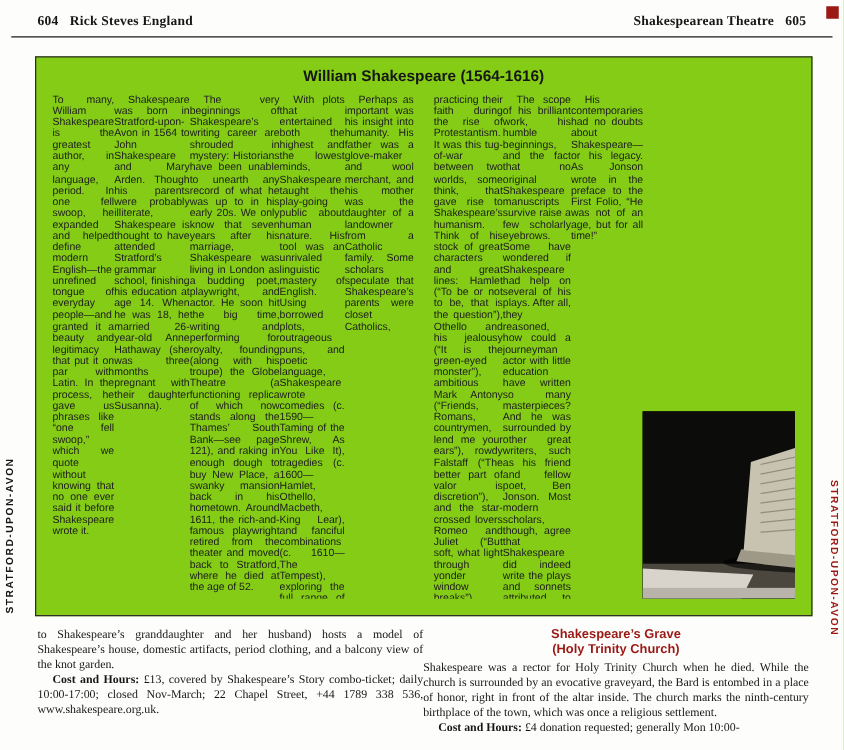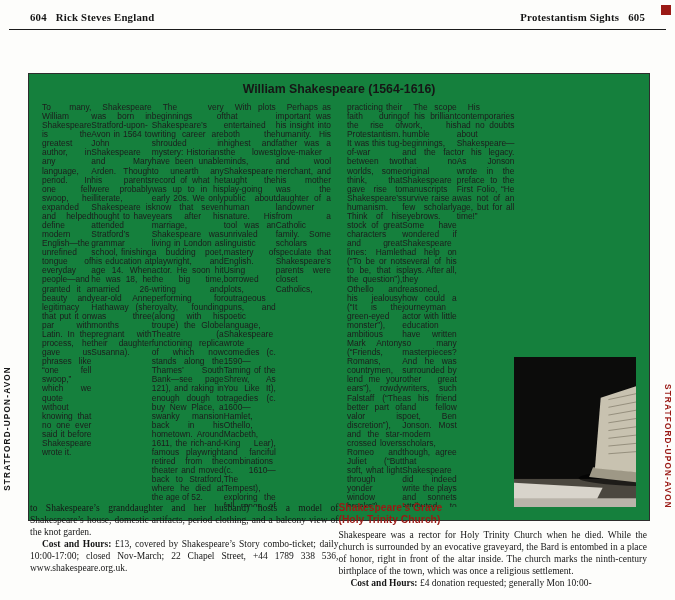--- a/index.html
+++ b/index.html
@@ -37,24 +37,23 @@
     writing-mode: vertical-rl; white-space: nowrap;
   }
   .side-tab.left  { left: 3px;  top: 366px; transform: rotate(180deg); color: #161616; }
   .side-tab.right { right: 3px; top: 384px; color: #9a1915; }
 
   
   .box {
     position: absolute; top: 45px; left: 28px;
     width: 622px; height: 448px;
     border: 1.4px solid #2d2d2d;
-    background: #15803d;
+    background: #84cc16;
     padding: 8px 13px 8px;
     overflow: hidden;
-    margin-top: 28px;
   }
   .box-title {
     text-align: center;
     font-family: "Liberation Sans", sans-serif;
     font-weight: 700; font-size: 12.3px;
     margin-bottom: 7px;
   }
   .box-cols { display: flex; gap: 16px; height: calc(100% - 26px); }
   .bcol {
     flex: 1 1 0;
@@ -85,32 +84,32 @@
     flex: 1 1 0;
     font-family: "Liberation Serif", serif;
     font-size: 9.5px; line-height: 1.27;
     text-align: justify;
   }
   .below p { margin: 0; }
   .below p.cost { text-indent: 12px; }
   .grave-heading {
     font-family: "Liberation Sans", sans-serif;
     font-weight: 700; font-size: 10.3px; line-height: 1.15;
-    color: #9a1915; text-align: left; margin-bottom: 3px;
+    color: #9a1915; text-align: center; margin-bottom: 3px;
   }
 </style>
 </head>
 <body>
 
 <div class="header">
   <div class="header-left">
     <span>604</span><span class="gap"></span><span>Rick Steves England</span>
   </div>
   <div class="header-right">
-    <span>Protestantism Sights</span><span class="gap"></span><span>605</span>
+    <span>Shakespearean Theatre</span><span class="gap"></span><span>605</span>
   </div>
 </div>
 <div class="rule"></div>
 <div class="corner-mark"></div>
 
 <div class="side-tab left">STRATFORD-UPON-AVON</div>
 <div class="side-tab right">STRATFORD-UPON-AVON</div>
 
 <div class="box">
   <div class="box-title">

